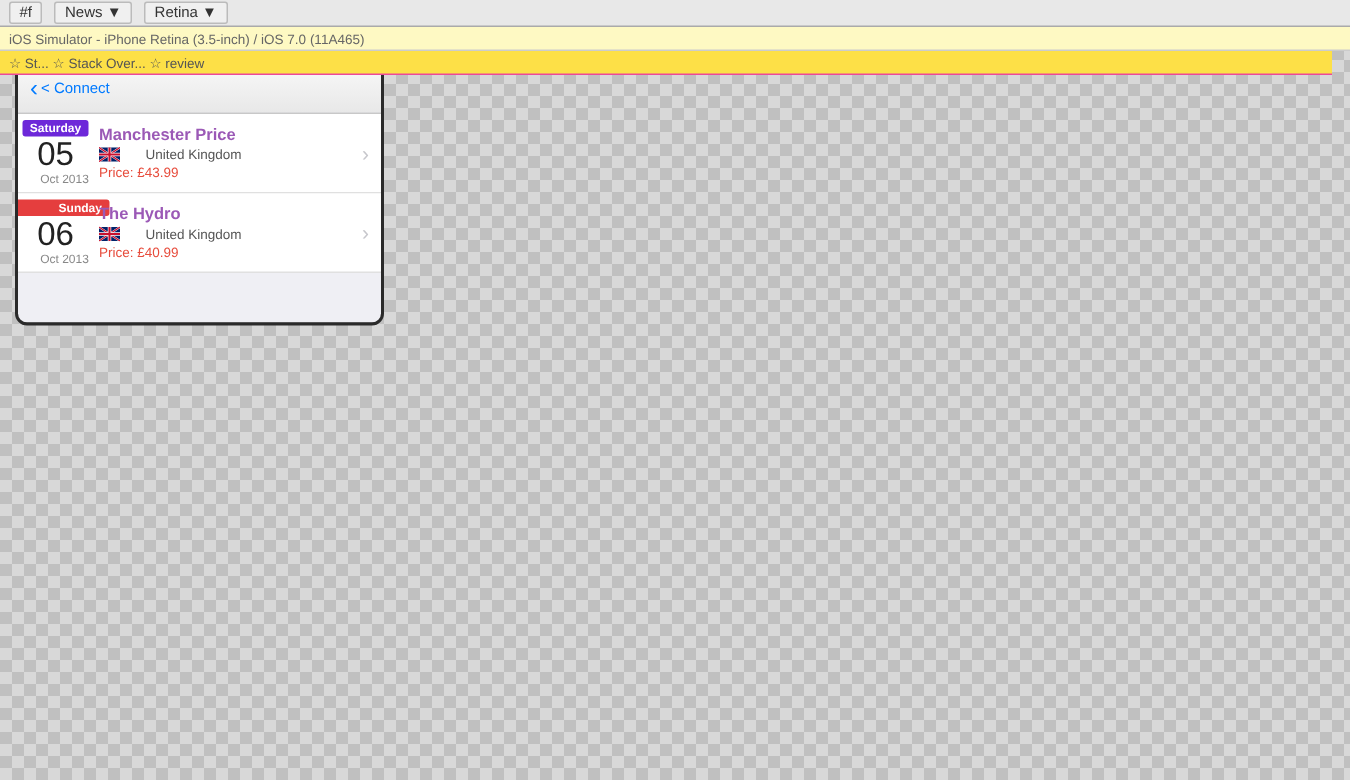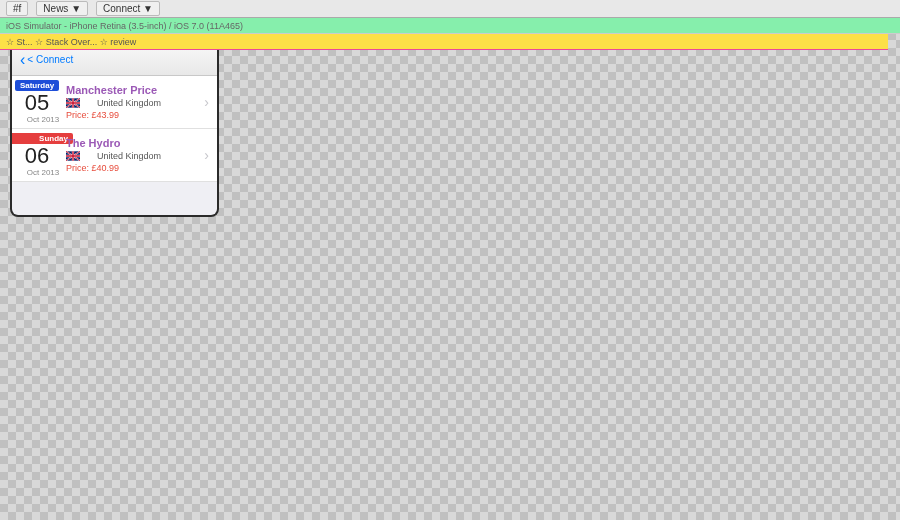--- a/index.html
+++ b/index.html
@@ -62,39 +62,39 @@
       border-radius: 2px;
     }
 
     
     .second-bar {
       position: absolute;
       top: 18px;
       left: 0;
       right: 0;
       height: 16px;
-      background: #86efac;
+      background: #fef9c3;
       border-bottom: 1px solid #ccc;
       display: flex;
       align-items: center;
       padding: 0 6px;
       z-index: 10;
     }
 
     .second-bar-text {
       font-size: 9px;
       color: #666;
     }
 
     
     .iphone-frame {
       position: absolute;
       top: 22px;
       left: 10px;
-      width: 209px;
+      width: 246px;
       height: 195px;
       background: #1a1a1a;
       border-radius: 8px;
       z-index: 5;
       overflow: hidden;
       border: 2px solid #2a2a2a;
     }
 
     
     .status-bar {
@@ -189,21 +189,21 @@
     .event-day-name {
       font-size: 8px;
       font-weight: 600;
       padding: 1px 5px;
       border-radius: 2px;
       color: white;
       text-align: center;
     }
 
     .event-day-name.saturday {
-      background: #1d4ed8;
+      background: #6d28d9;
     }
 
     .event-day-name.sunday {
       background: #e53e3e;
       padding-left: 38px;
     }
 
     .event-day-number {
       font-size: 22px;
       font-weight: 300;
@@ -273,21 +273,21 @@
       color: #555;
       z-index: 6;
     }
   </style>
 </head>
 <body>
 
 <div class="top-bar">
   <span class="top-bar-tab">#f</span>
   <span class="top-bar-tab">News ▼</span>
-  <span class="top-bar-tab active">Connect ▼</span>
+  <span class="top-bar-tab active">Retina ▼</span>
 </div>
 
 <div class="second-bar">
   <span class="second-bar-text">iOS Simulator - iPhone Retina (3.5-inch) / iOS 7.0 (11A465)</span>
 </div>
 
 <div class="cater-label">Cater</div>
 
 <div style="position:absolute; top:34px; left:0; right:12px; height:16px; background:#fde047; border-bottom:1px solid #ec4899; display:flex; align-items:center; padding:0 6px; gap:8px; z-index:9;">
   <span style="font-size:9px; color:#555;">☆ St... ☆ Stack Over... ☆ review</span>

